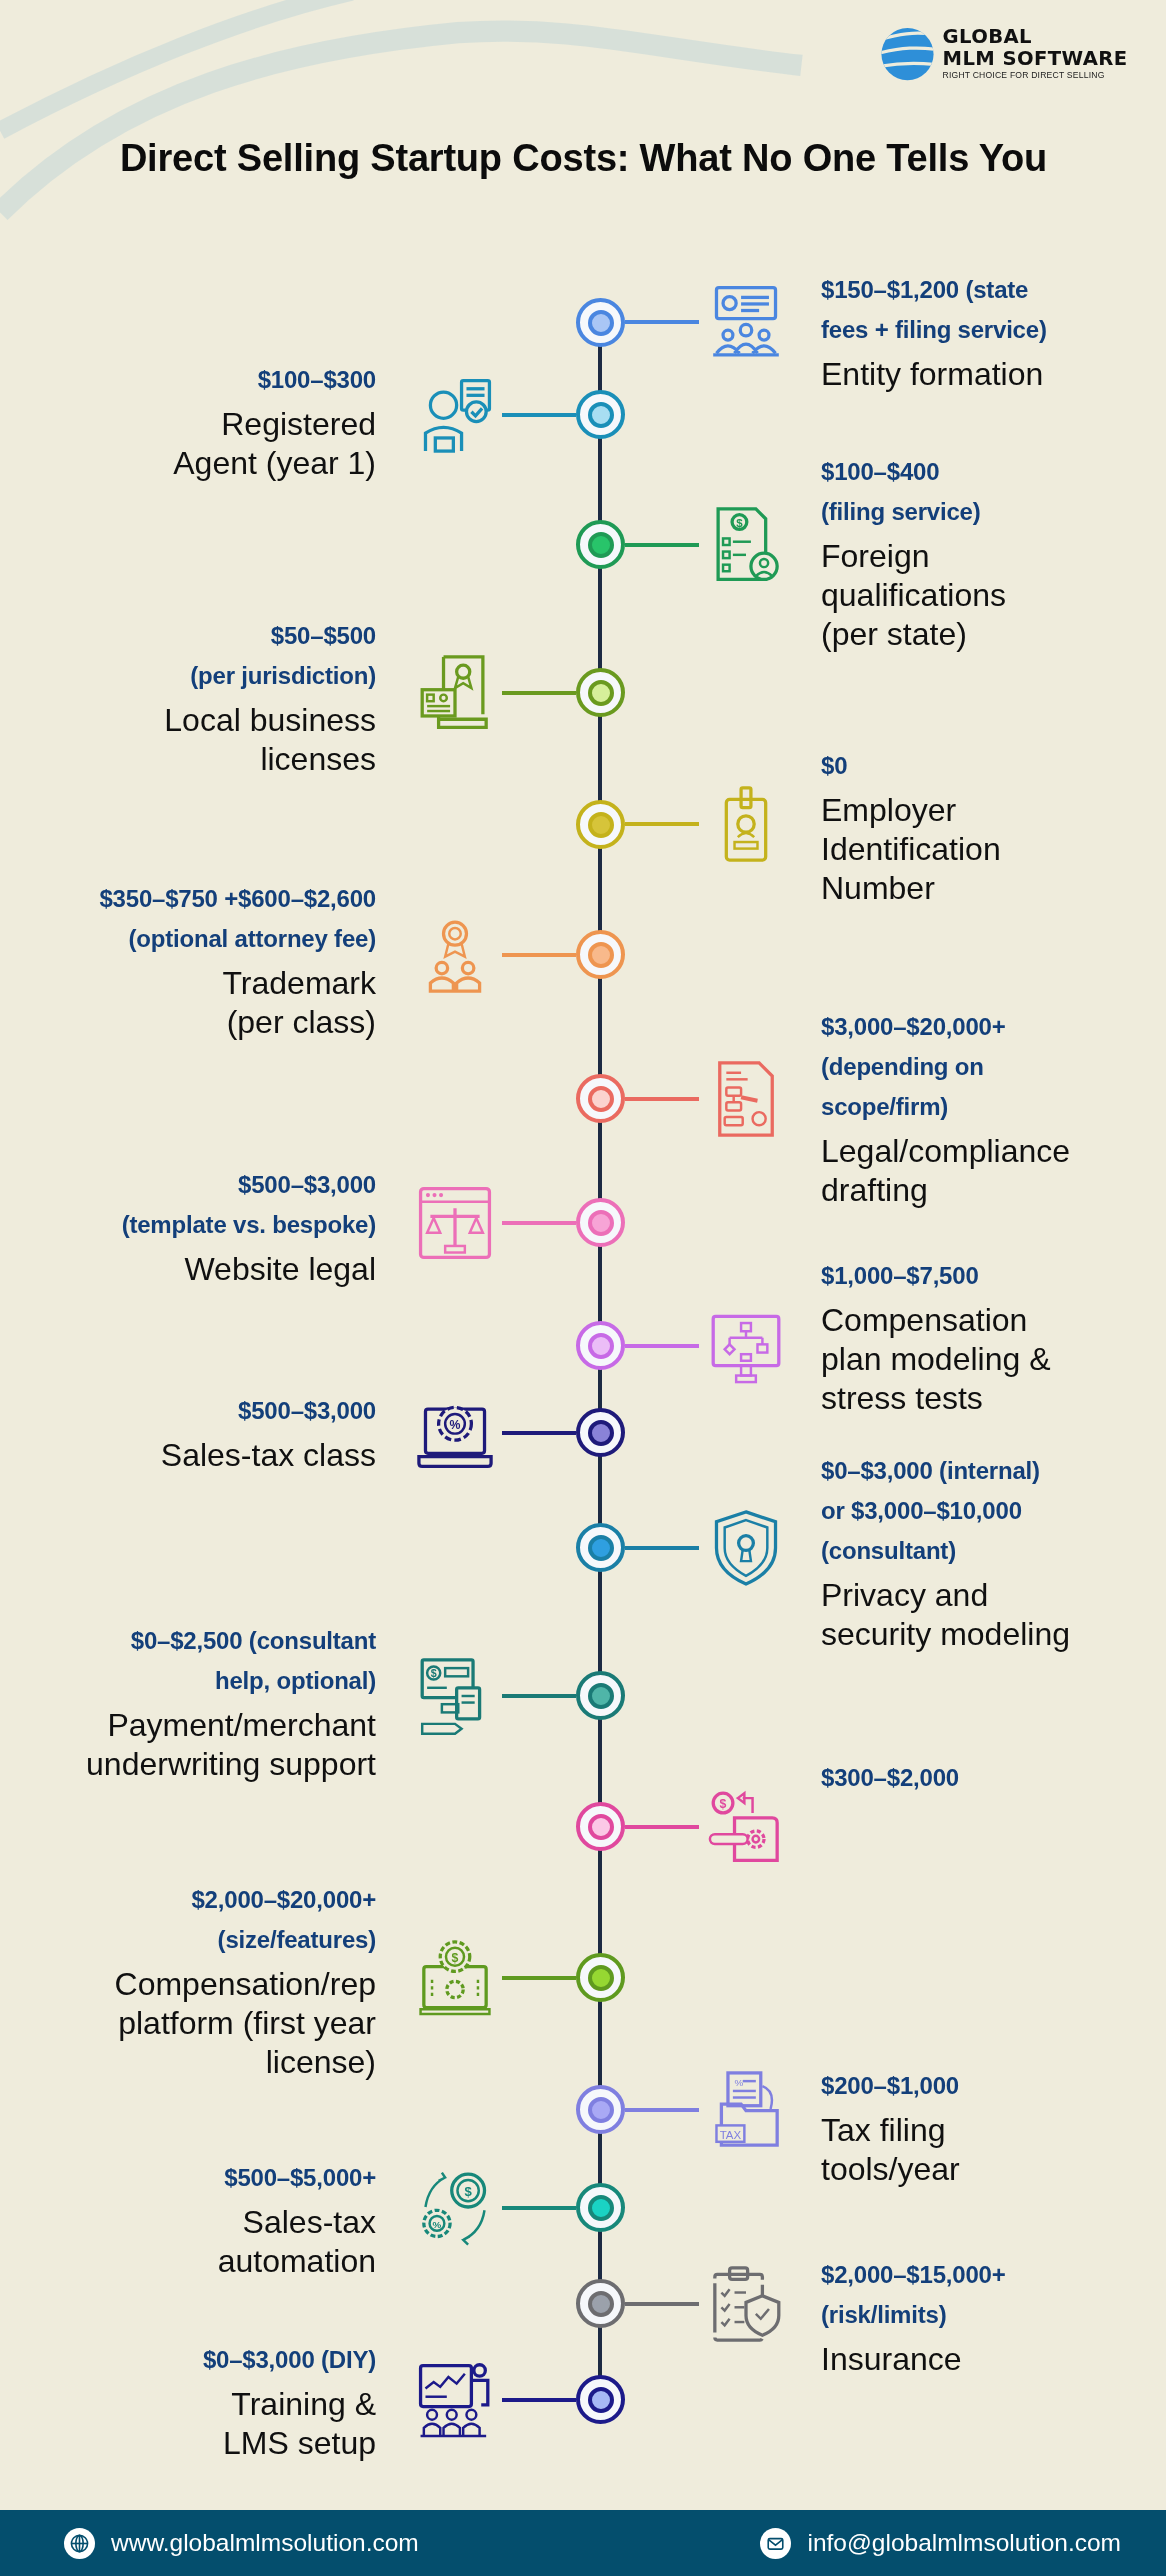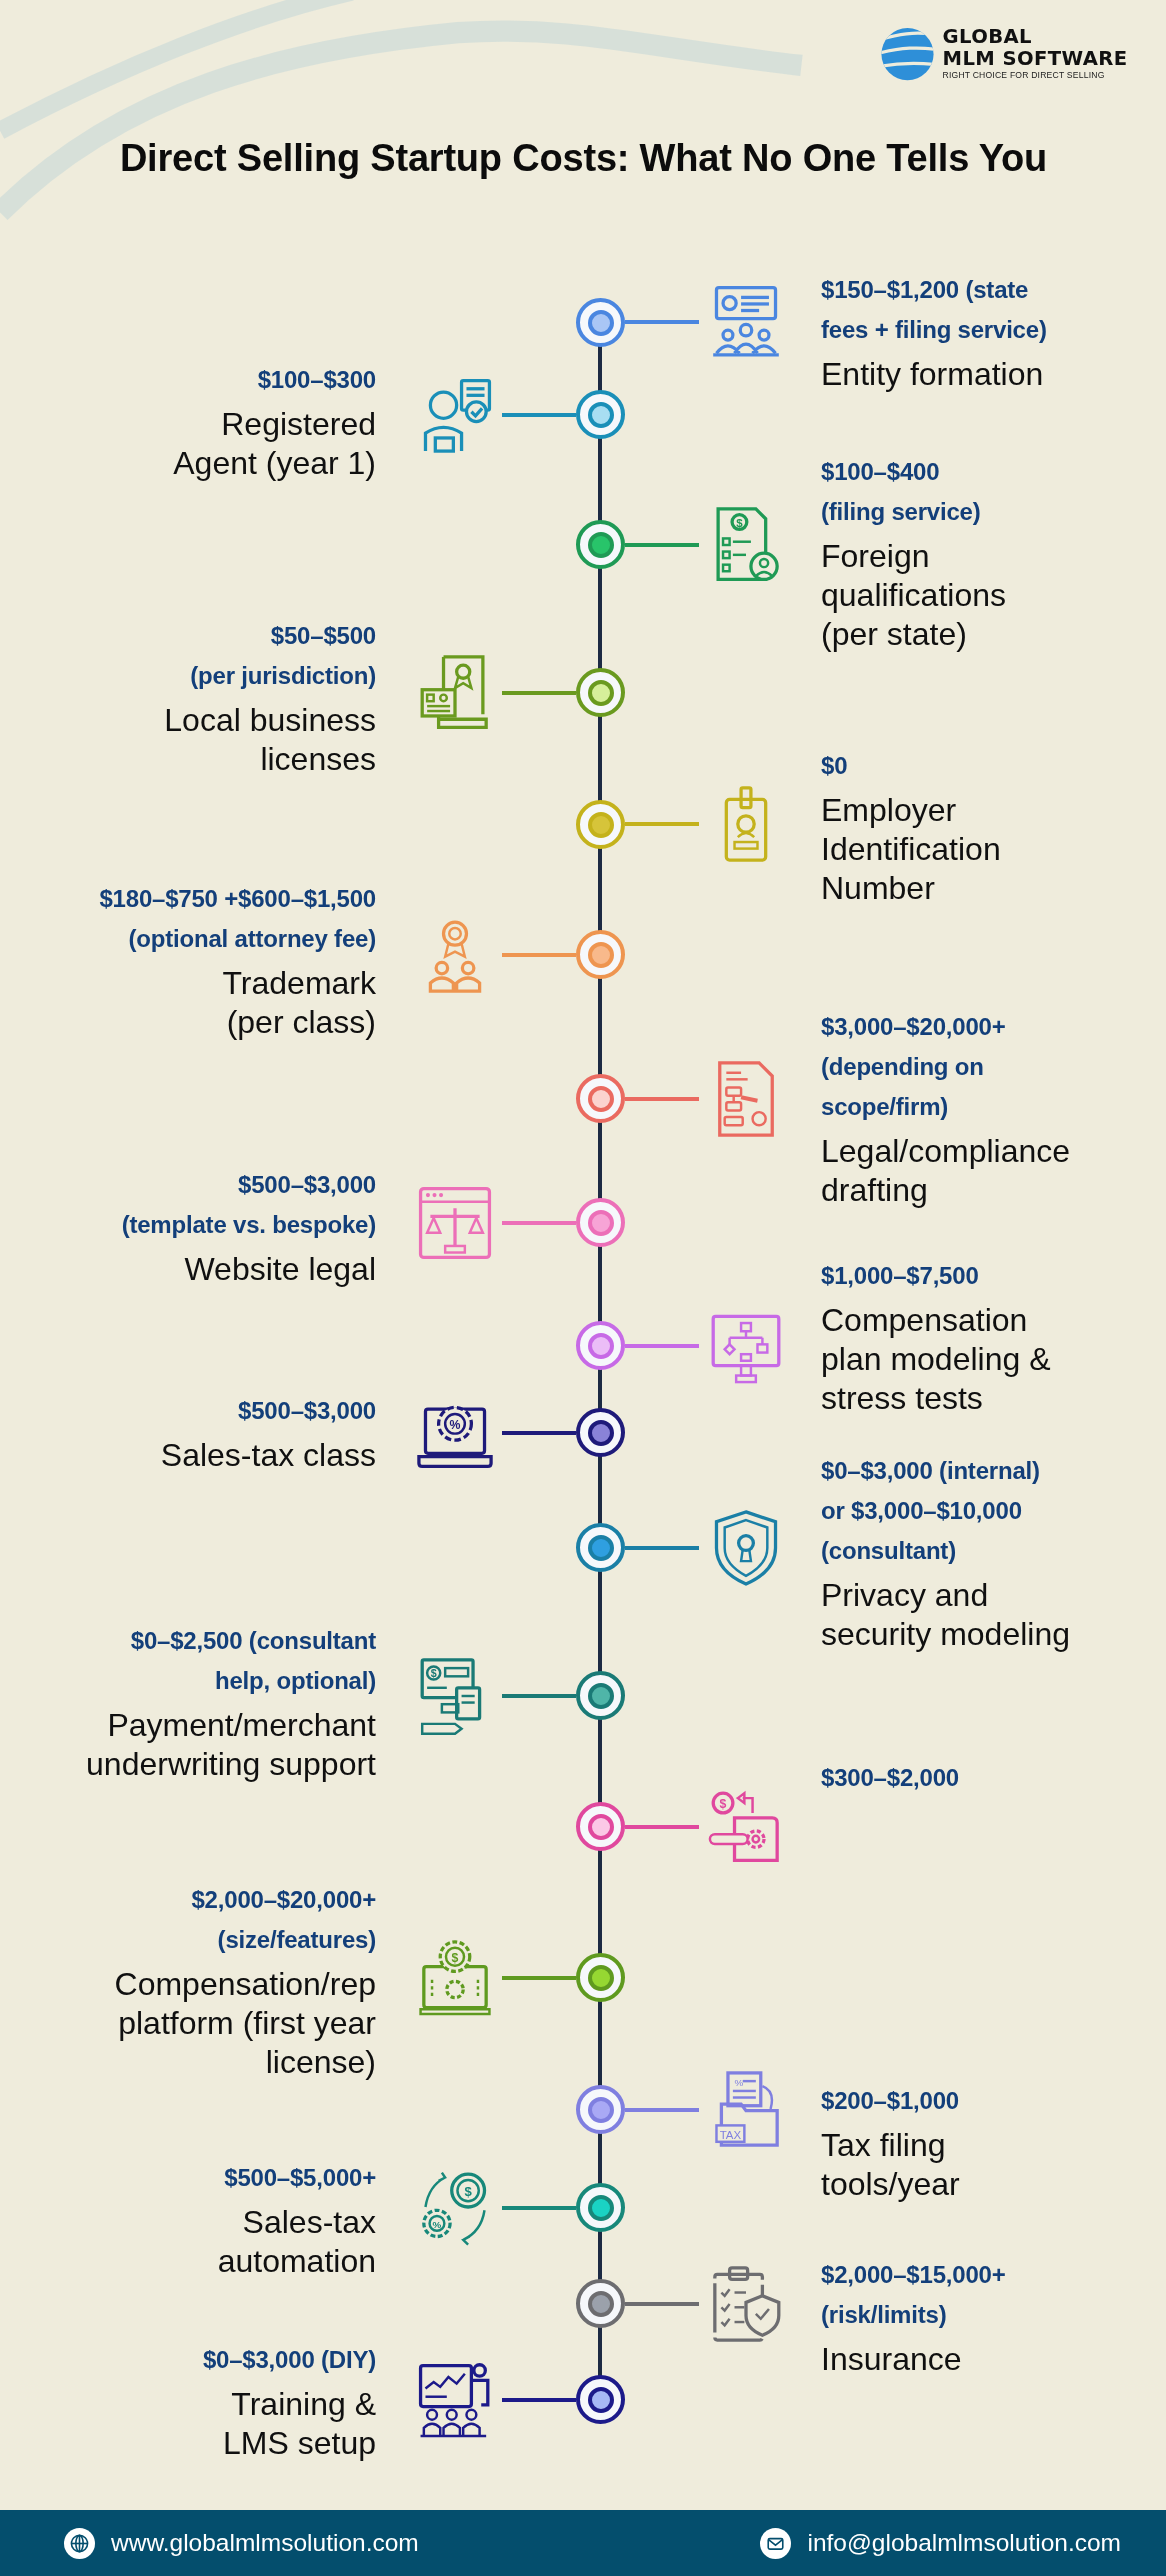--- a/index.html
+++ b/index.html
@@ -188,21 +188,21 @@
     <div class="icon" style="top: 914px; left: 414px;"><svg viewBox="0 0 100 100">
         <circle cx="50" cy="24" r="14" fill="none" stroke="#ee9550" stroke-width="4"></circle>
         <circle cx="50" cy="24" r="7" fill="none" stroke="#ee9550" stroke-width="3"></circle>
         <path d="M42 36 L38 52 L50 46 L62 52 L58 36" fill="none" stroke="#ee9550" stroke-width="3"></path>
         <circle cx="34" cy="66" r="7" fill="none" stroke="#ee9550" stroke-width="4"></circle>
         <circle cx="66" cy="66" r="7" fill="none" stroke="#ee9550" stroke-width="4"></circle>
         <path d="M20 94 V84 Q34 72 48 84 V94 Z" fill="none" stroke="#ee9550" stroke-width="4"></path>
         <path d="M52 94 V84 Q66 72 80 84 V94 Z" fill="none" stroke="#ee9550" stroke-width="4"></path>
       </svg></div>
     <div class="label left" style="top: 879px;">
-      <div class="cost">$180–$750 +$600–$1,500
+      <div class="cost">$350–$750 +$600–$2,600
 (optional attorney fee)</div>
       <div class="name">Trademark 
 (per class)</div>
     </div>
     <div class="connector" style="background: rgb(234, 106, 96); top: 1097px; left: 625px; width: 74px;"></div>
     <div class="node" style="left: 576px; top: 1074px; border-color: rgb(234, 106, 96);">
       <div class="node-inner" style="border-color: rgb(234, 106, 96); background: rgb(251, 211, 207);"></div>
     </div>
     <div class="icon" style="top: 1058px; left: 705px;"><svg viewBox="0 0 100 100">
         <path d="M18 6 H66 L82 22 V94 H18 Z" fill="none" stroke="#ea6a60" stroke-width="4"></path>
@@ -361,21 +361,21 @@
         <rect x="28" y="6" width="40" height="40" fill="none" stroke="#7f7fe0" stroke-width="4"></rect>
         <text x="36" y="22" font-size="12" fill="#7f7fe0" font-family="Liberation Sans, sans-serif">%</text>
         <line x1="46" y1="16" x2="62" y2="16" stroke="#7f7fe0" stroke-width="3"></line>
         <line x1="34" y1="28" x2="62" y2="28" stroke="#7f7fe0" stroke-width="3"></line>
         <line x1="34" y1="36" x2="62" y2="36" stroke="#7f7fe0" stroke-width="3"></line>
         <path d="M70 22 Q86 28 80 50" fill="none" stroke="#7f7fe0" stroke-width="3"></path>
         <path d="M20 44 H44 L50 52 H88 V94 H20 Z" fill="none" stroke="#7f7fe0" stroke-width="4"></path>
         <rect x="14" y="70" width="34" height="20" fill="#efecdc" stroke="#7f7fe0" stroke-width="3"></rect>
         <text x="31" y="86" font-size="14" text-anchor="middle" fill="#7f7fe0" font-family="Liberation Sans, sans-serif">TAX</text>
       </svg></div>
-    <div class="label right" style="top: 2066px; margin-top: 15px;">
+    <div class="label right" style="top: 2066px;">
       <div class="cost">$200–$1,000</div>
       <div class="name">Tax filing
 tools/year</div>
     </div>
     <div class="connector" style="background: rgb(23, 136, 122); top: 2206px; left: 502px; width: 74px;"></div>
     <div class="node" style="left: 576px; top: 2183px; border-color: rgb(23, 136, 122);">
       <div class="node-inner" style="border-color: rgb(23, 136, 122); background: rgb(26, 211, 196);"></div>
     </div>
     <div class="icon" style="top: 2166px; left: 414px;"><svg viewBox="0 0 100 100">
         <circle cx="66" cy="30" r="20" fill="none" stroke="#17887a" stroke-width="4"></circle>

